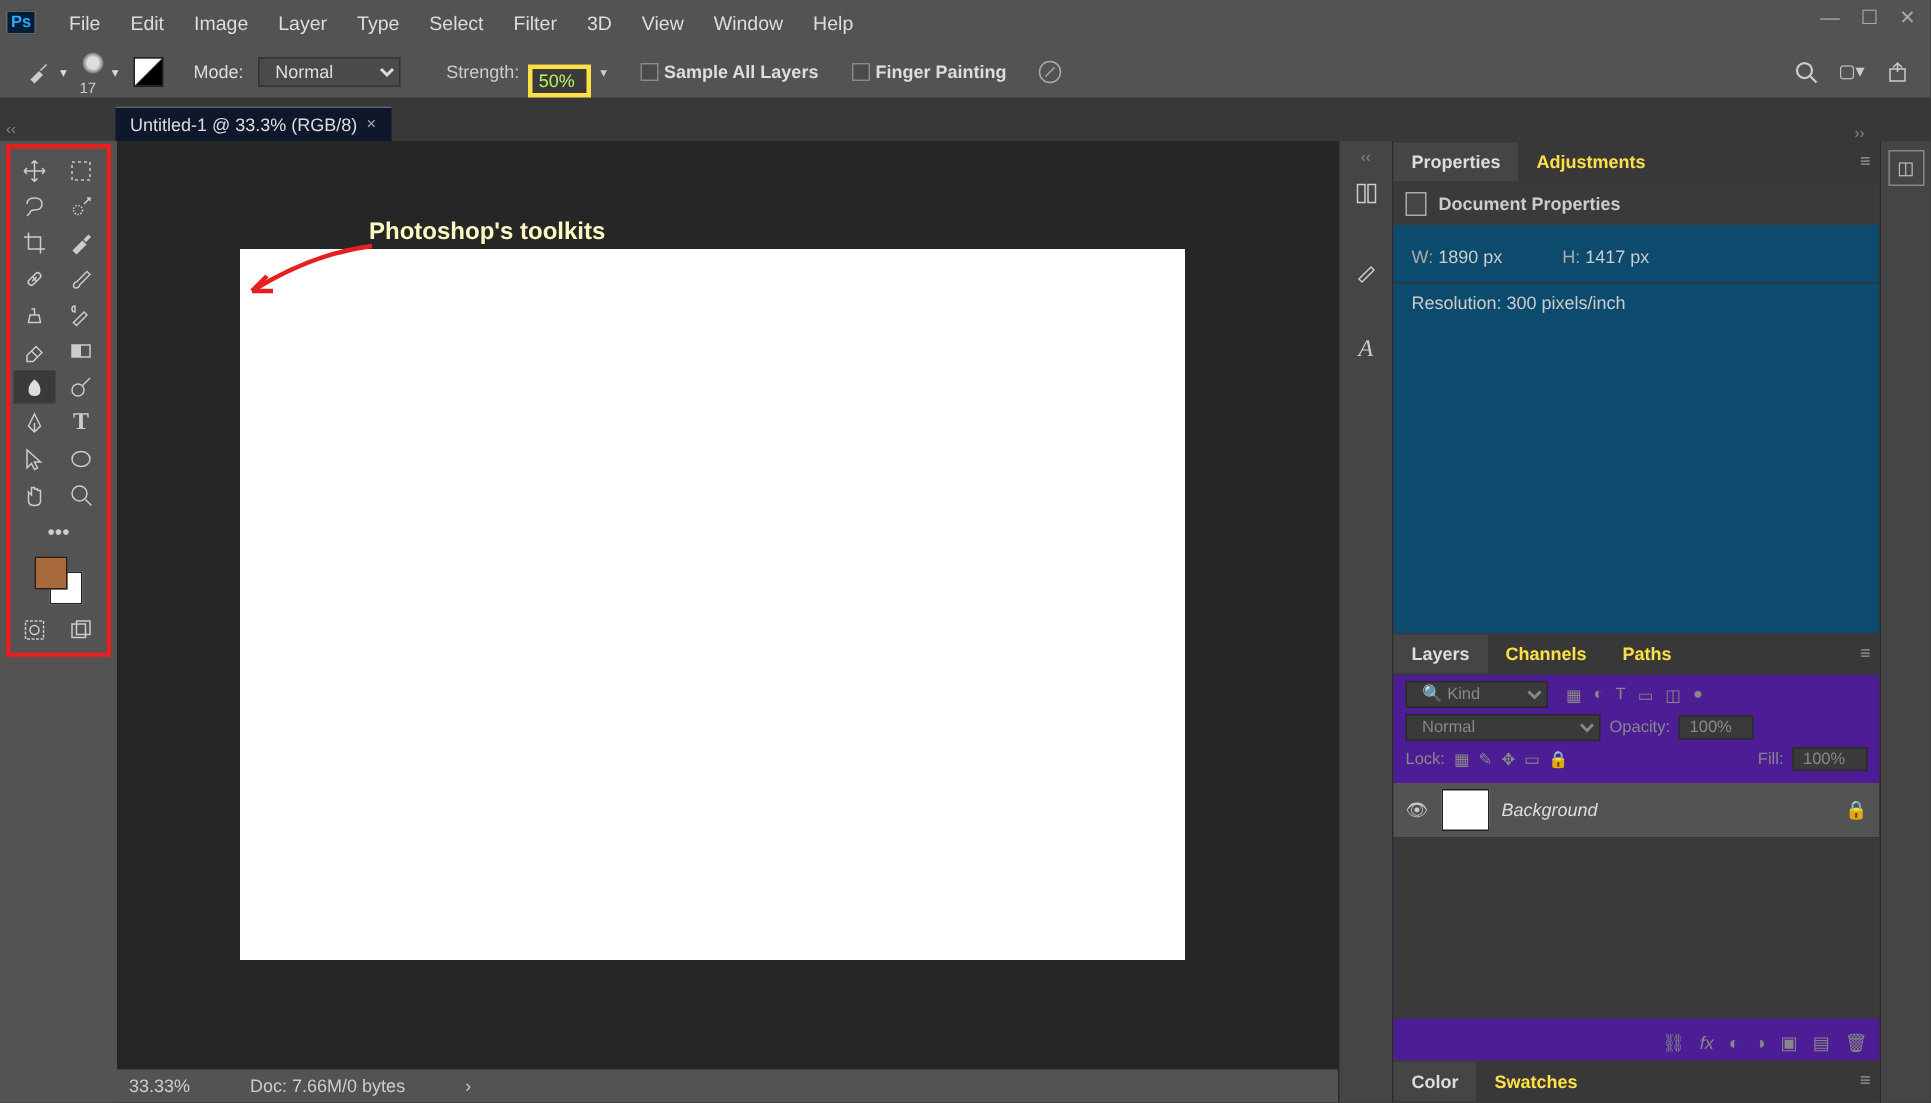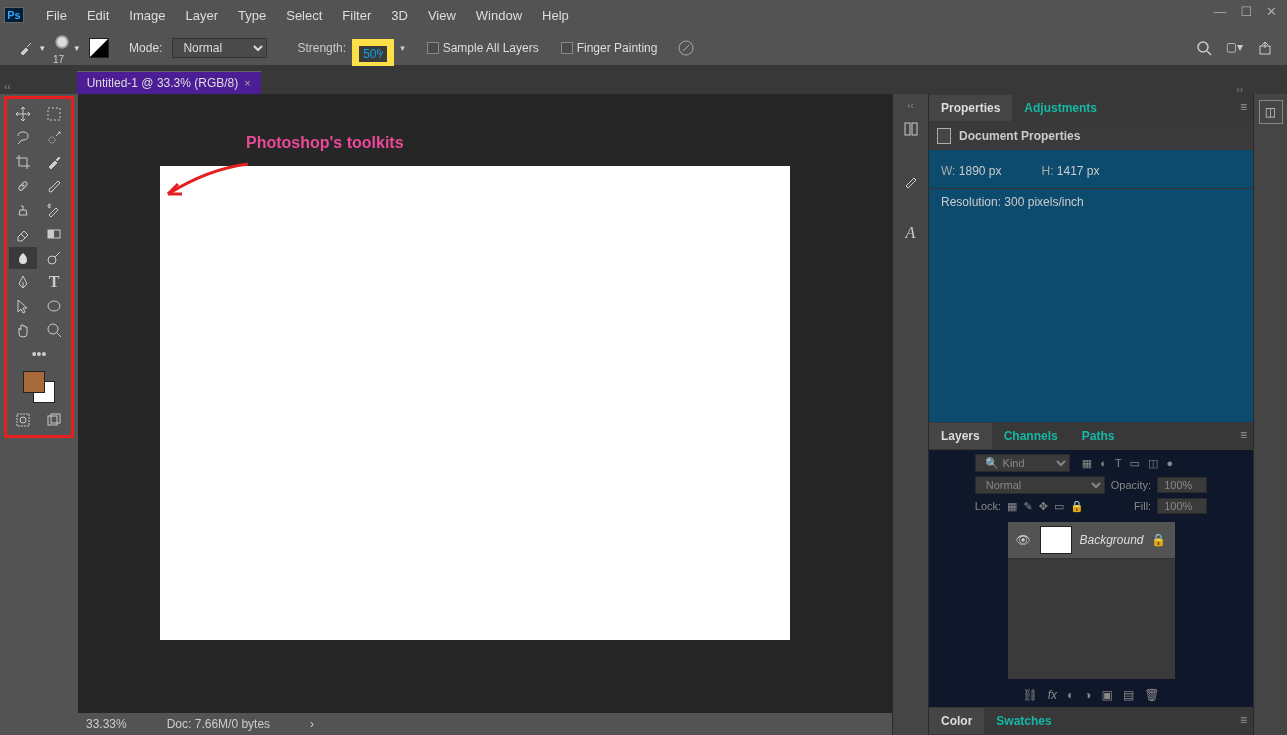--- a/index.html
+++ b/index.html
@@ -9,56 +9,56 @@
 .menu-item { color: #ddd; padding: 0 10px; font-size: 13px; cursor: default; }
 .win-controls { position: absolute; right: 10px; top: 4px; display: flex; gap: 14px; color: #aaa; font-size: 13px; }
 .options-bar { background: #535353; height: 36px; display: flex; align-items: center; padding-left: 18px; gap: 10px; border-bottom: 1px solid #383838; }
 .brush-preview { display: flex; align-items: center; gap: 6px; color: #ddd; }
 .brush-circle { width: 14px; height: 14px; border-radius: 50%; background: radial-gradient(circle,#ddd 40%, transparent 80%); }
 .brush-num { font-size: 10px; color: #ccc; position: relative; top: 5px; left: -3px;}
 .swatch { width: 20px; height: 20px; background: linear-gradient(135deg,#fff 48%, #000 52%); border:1px solid #222;}
 .mode-label { color: #ddd; margin-left: 10px; }
 .mode-select { background: #4a4a4a; border: 1px solid #333; color: #ddd; padding: 1px 28px 1px 6px; font-size: 12px; }
 .strength-box { display: flex; align-items: center; gap: 6px; margin-left: 20px; }
-.strength-input { background: #3a3a3a; border:7px solid #fde047; color:#0ea5e9; padding:1px 4px; width:42px; font-size:12px;margin-top:12px;}
+.strength-input { background: #3a3a3a; border:3px solid #fde047; color:#bef264; padding:1px 4px; width:42px; font-size:12px;margin-top:12px;}
 .checkbox { width:12px; height:12px; border:1px solid #888; background:#4a4a4a; display:inline-block; margin-right:4px;}
-.option-check { color:#ddd; margin-left:12px; display:flex; align-items:center;}
+.option-check { color:#ddd; margin-left:12px; display:flex; align-items:center;font-weight:bold;}
 .tab-bar { background:#383838; height:28px; display:flex; align-items:flex-end; position:relative;}
-.doc-tab { background:#4c1d95; padding:4px 10px; color:#ddd; font-size:12px; border-top:1px solid #666; display:flex; align-items:center; gap:6px; margin-left:62px;}
+.doc-tab { background:#0f172a; padding:4px 10px; color:#ddd; font-size:12px; border-top:1px solid #666; display:flex; align-items:center; gap:6px; margin-left:62px;}
 .doc-tab .close-x { color:#aaa; font-size:11px;}
 .workspace { position:absolute; top:94px; left:0; right:0; bottom:0; display:flex;}
 .left-dock { width:78px; background:#535353; display:flex; flex-direction:column; align-items:center;}
 .tools { border:3px solid #e62020; width:70px; padding:4px 2px; margin-top:2px; display:grid; grid-template-columns:1fr 1fr; gap:2px;}
 .tool { width:28px; height:22px; display:flex; align-items:center; justify-content:center; color:#ccc; cursor:pointer; font-size:14px;}
 .tool.active { background:#3a3a3a; }
 .tool-row-full { grid-column:1/3; display:flex; justify-content:center; gap:4px;}
 .color-swatches { width:32px; height:32px; position:relative; margin:4px auto;}
 .fg-color { width:22px; height:22px; background:#a86a3a; border:1px solid #222; position:absolute; top:0; left:0;}
 .bg-color { width:22px; height:22px; background:#fff; border:1px solid #222; position:absolute; bottom:0; right:0;}
 .canvas-area { flex:1; background:#262626; position:relative; margin-right:395px;}
 .canvas { position:absolute; left:82px; top:72px; width:630px; height:474px; background:#fff;}
 .status-bar { position:absolute; bottom:0; left:0; right:0; height:22px; background:#535353; color:#ccc; font-size:12px; display:flex; align-items:center; padding-left:8px; gap:40px;}
 .status-bar .zoom { }
-.annotation { position:absolute; left:168px; top:40px; color:#ec4899; font-weight:bold; font-size:16px;}
+.annotation { position:absolute; left:168px; top:52px; color:#fef9c3; font-weight:bold; font-size:16px;}
 .arrow { position:absolute; left:80px; top:60px; pointer-events:none;}
 .right-dock { position:absolute; right:0; top:0; bottom:0; width:395px; display:flex;}
 .vert-strip { width:36px; background:#454545; border-left:1px solid #2a2a2a; padding-top:4px;}
 .vert-strip .icon-btn { width:28px; height:28px; margin:2px auto; display:flex; align-items:center; justify-content:center; color:#ccc;}
 .panel-stack { flex:1; background:#454545; display:flex; flex-direction:column; border-left:1px solid #2a2a2a;}
 .panel-tabs { height:28px; display:flex; align-items:center; background:#383838; position:relative;}
-.ptab { padding:6px 12px; color:#14b8a6; font-size:12px; font-weight:bold;}
+.ptab { padding:6px 12px; color:#fde047; font-size:12px; font-weight:bold;}
 .ptab.active { background:#454545; color:#ddd;}
 .panel-menu { position:absolute; right:6px; top:6px; color:#999; font-size:12px;}
 .props-body { padding:8px 12px; flex:0 0 300px; background:#0c4a6e; color:#ccc;}
 .props-header { background:#3a3a3a; padding:6px 8px; display:flex; align-items:center; gap:8px; font-weight:bold; margin:-8px -12px 10px -12px;}
 .doc-icon { width:14px; height:16px; border:1px solid #aaa; background:#454545;}
 .prop-row { display:flex; gap:40px; padding:4px 0; color:#ccc;}
 .prop-row .label { color:#aaa; }
 .divider { height:1px; background:#333; margin:6px -12px;}
-.layers-body { flex:1; background:#0f172a; display:flex; flex-direction:column;align-items:center;}
+.layers-body { flex:1; background:#4c1d95; display:flex; flex-direction:column;}
 .layer-controls { padding:4px 8px; display:flex; flex-direction:column; gap:4px; font-size:11px; color:#888;}
 .layer-controls .row { display:flex; align-items:center; gap:6px; }
 .layer-select { background:#3a3a3a; border:1px solid #2a2a2a; color:#888; padding:1px 6px; width:95px; font-size:11px;}
 .layer-icons { display:flex; gap:8px; color:#888; margin-left:6px;}
 .layer-list { flex:1; background:#3a3a3a; margin:4px 0;}
 .layer-row { display:flex; align-items:center; padding:4px 8px; gap:8px; background:#535353; border-bottom:1px solid #333;}
 .eye { width:16px; color:#ccc;}
 .thumb { width:32px; height:28px; background:#fff; border:1px solid #222;}
 .layer-name { flex:1; font-style:italic; color:#ddd;}
 .lock-ic { color:#aaa;}

